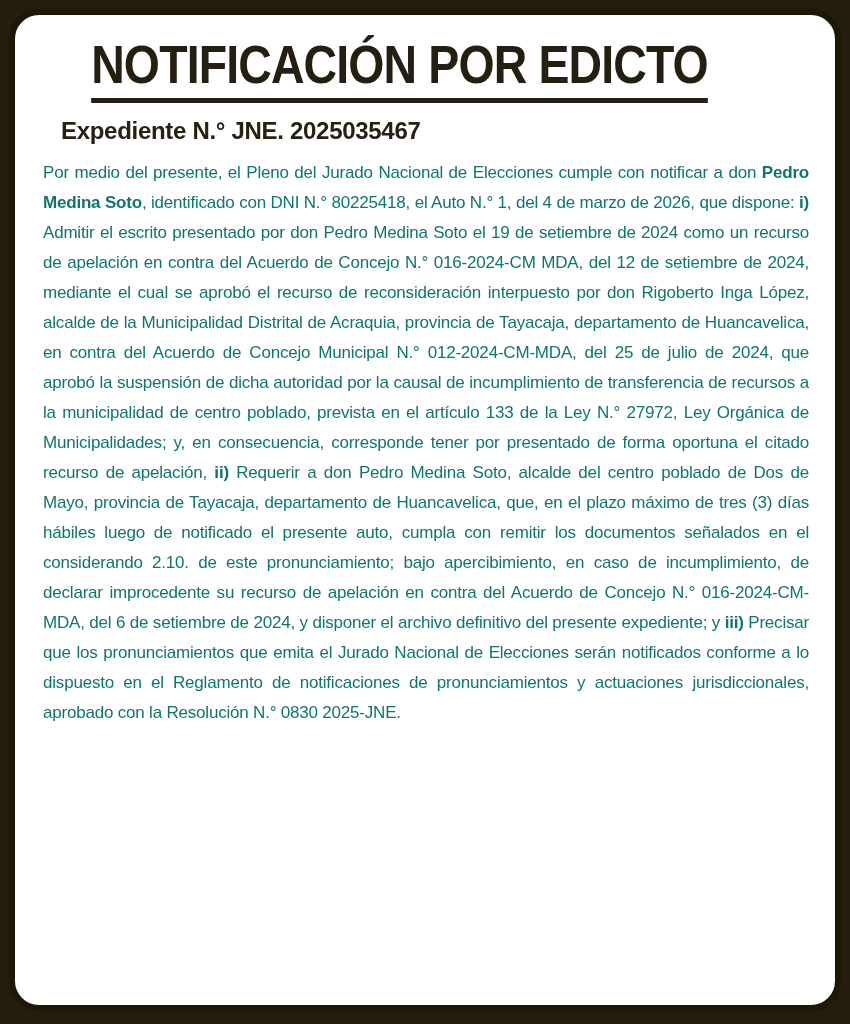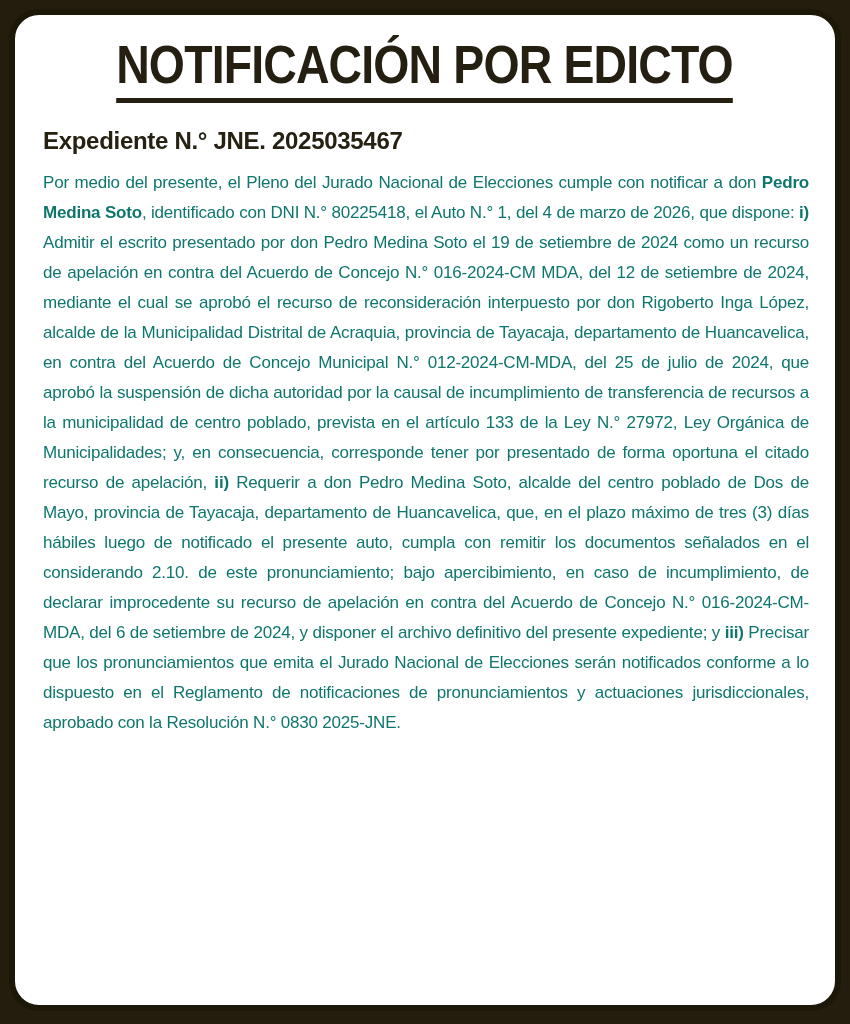--- a/index.html
+++ b/index.html
@@ -25,39 +25,39 @@
     right: 9px;
     bottom: 13px;
     box-sizing: border-box;
     background: #ffffff;
     border: 6px solid #1c1706;
     border-radius: 30px;
     padding: 14px 26px 0 26px;
     overflow: hidden;
   }
   .title-wrap {
-    text-align: center;
-    margin: 4px 0 22px 0;
+    text-align: left;
+    margin: 4px 0 12px 0;
     text-decoration: underline;
   }
   .title {
     display: inline-block;
     margin: 0;
     font-size: 54px;
     font-weight: bold;
     letter-spacing: -1px;
     color: #241f10;
     border-bottom: 5px solid #241f10;
     padding-bottom: 3px;
     transform: scaleX(0.86);
     transform-origin: center top;
     white-space: nowrap;
   }
   .meta {
-    margin: 6px 0 12px 2px;
+    margin: 6px 0 12px 20px;
     font-size: 24px;
     line-height: 31px;
     color: #272112;
     letter-spacing: -0.3px;
   }
   .meta-line.bold {
     font-weight: bold;
   }
   .body-text {
     margin: 0 0 0 2px;

